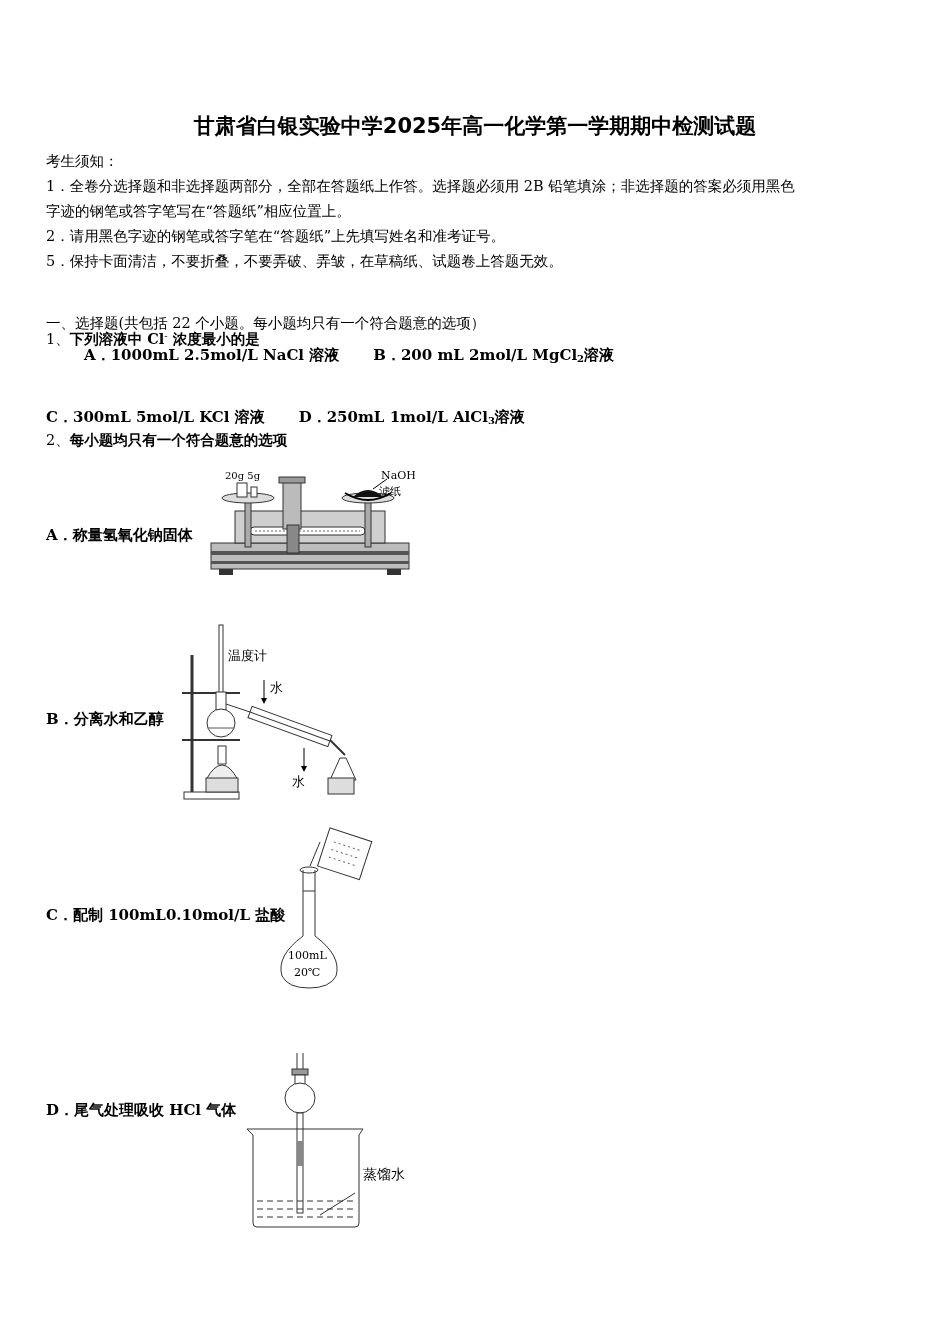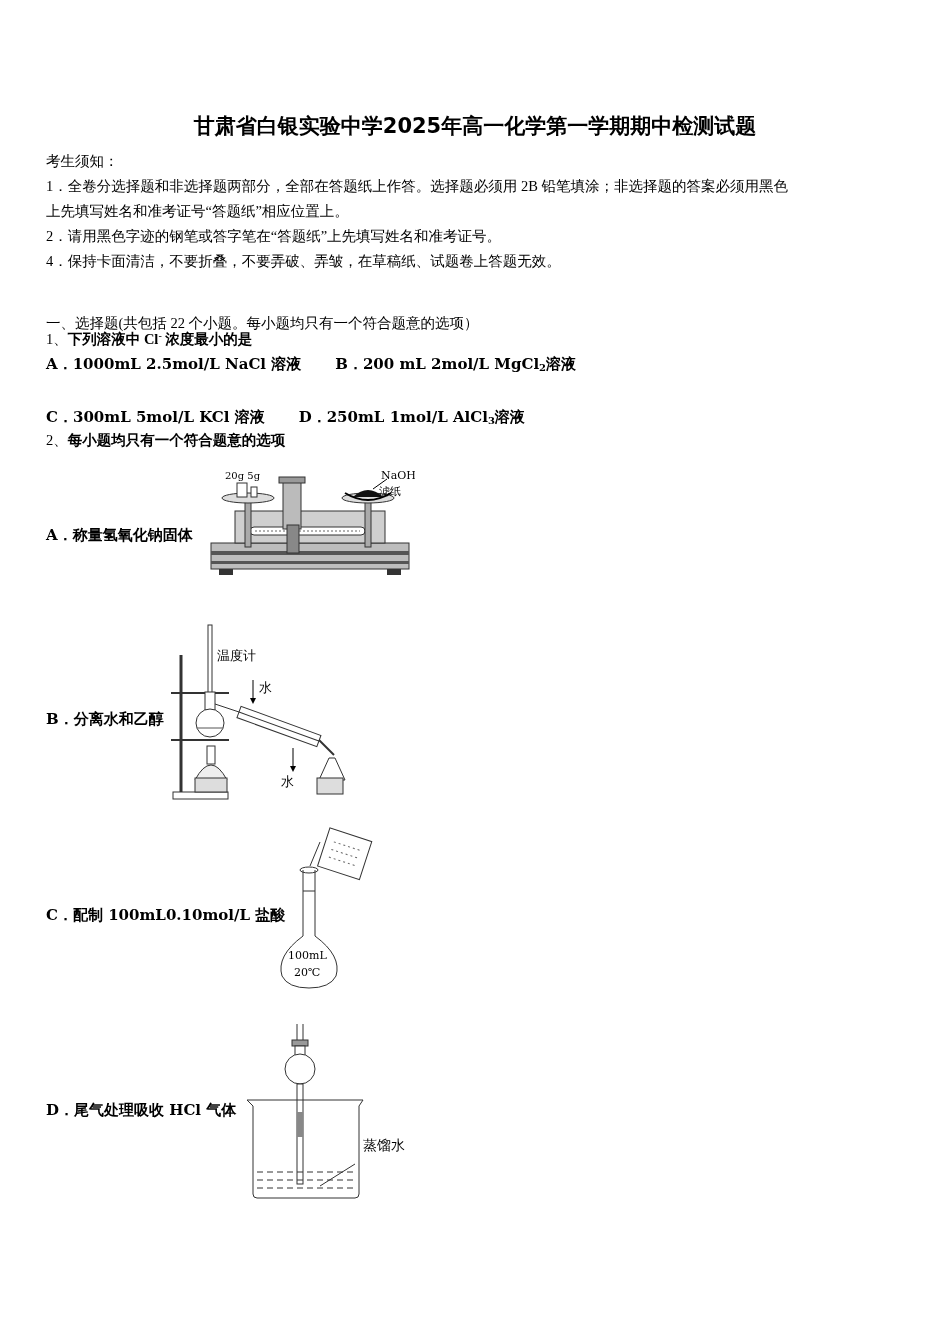--- a/index.html
+++ b/index.html
@@ -1,50 +1,50 @@
 <!DOCTYPE html>
 <html><head>
 <meta charset="utf-8">
 <style>
   html, body { margin:0; padding:0; background:#ffffff; }
   body { width:950px; height:1344px; position:relative; overflow:hidden;
          font-family:"DejaVu Serif","Liberation Serif",serif; color:#000; }
   .title { position:absolute; top:112px; left:0; width:950px; text-align:center;
            font-family:"DejaVu Sans","Liberation Sans",sans-serif; font-weight:bold;
            font-size:21px; letter-spacing:0px; }
-  .line { position:absolute; left:46px; font-size:14.5px; line-height:20px; white-space:nowrap;font-family:Liberation Serif, serif; }
+  .line { position:absolute; left:46px; font-size:14.5px; line-height:20px; white-space:nowrap; }
   .bold { font-weight:bold; }
   .opt { position:absolute; left:46px; font-size:15px; white-space:nowrap; }
   .opt .letter { font-weight:bold; }
   .opt .sp { display:inline-block; width:34px; }
   sub { font-size:10px; vertical-align:-2px; }
   sup { font-size:10px; vertical-align:5px; }
   .fig { position:absolute; }
   .fig svg { display:block; }
 </style>
 </head>
 <body>
 
 <div>
 
   <div class="title">甘肃省白银实验中学2025年高一化学第一学期期中检测试题</div>
 
   <div class="line" style="top:151px;">考生须知：</div>
   <div class="line" style="top:176px;">1．全卷分选择题和非选择题两部分，全部在答题纸上作答。选择题必须用 2B 铅笔填涂；非选择题的答案必须用黑色</div>
-  <div class="line" style="top:201px;">上先填写姓名和准考证号“答题纸”相应位置上。</div>
+  <div class="line" style="top:201px;">字迹的钢笔或答字笔写在“答题纸”相应位置上。</div>
   <div class="line" style="top:226px;">2．请用黑色字迹的钢笔或答字笔在“答题纸”上先填写姓名和准考证号。</div>
-  <div class="line" style="top:251px;">4．保持卡面清洁，不要折叠，不要弄破、弄皱，在草稿纸、试题卷上答题无效。</div>
+  <div class="line" style="top:251px;">5．保持卡面清洁，不要折叠，不要弄破、弄皱，在草稿纸、试题卷上答题无效。</div>
 
   <div class="line" style="top:313px;">一、选择题(共包括 22 个小题。每小题均只有一个符合题意的选项）</div>
 
   <div class="line" style="top:326px;">
     <span style="font-weight:normal">1、</span><span class="bold">下列溶液中 Cl</span><sup>-</sup><span class="bold"> 浓度最小的是</span>
   </div>
 
-  <div class="opt" style="top:355px;">
+  <div class="opt" style="top:346px;margin-left:38px;">
     <span class="letter">A．</span><span class="bold">1000mL 2.5mol/L NaCl 溶液</span><span class="sp"></span><span class="letter">B．</span><span class="bold">200 mL 2mol/L MgCl</span><sub class="bold">2</sub><span class="bold">溶液</span>
   </div>
 
   <div class="opt" style="top:396px;margin-top:12px;">
     <span class="letter">C．</span><span class="bold">300mL 5mol/L KCl 溶液</span><span class="sp"></span><span class="letter">D．</span><span class="bold">250mL 1mol/L AlCl</span><sub class="bold">3</sub><span class="bold">溶液</span>
   </div>
 
   <div class="line" style="top:430px;">
     <span>2、</span><span class="bold">每小题均只有一个符合题意的选项</span>
   </div>
@@ -83,21 +83,21 @@
       <path d="M148 32 Q163 18 178 32 Z" fill="#111"></path>
       <line x1="168" y1="24" x2="182" y2="14" stroke="#000"></line>
       <text x="176" y="14" font-size="11" font-family="DejaVu Serif, serif">NaOH</text>
       <text x="174" y="30" font-size="11" font-family="DejaVu Sans, sans-serif">滤纸</text>
     </svg>
   </div>
 
   <div class="opt" style="top:710px;">
     <span class="letter">B．</span><span class="bold">分离水和乙醇</span>
   </div>
-  <div class="fig" style="left:169px; top:620px;">
+  <div class="fig" style="left:180px; top:620px;">
     <svg width="200" height="185" viewBox="0 0 200 185">
 
       <line x1="12" y1="35" x2="12" y2="172" stroke="#333" stroke-width="3"></line>
       <rect x="4" y="172" width="55" height="7" fill="#fff" stroke="#333"></rect>
       <line x1="2" y1="73" x2="60" y2="73" stroke="#333" stroke-width="2"></line>
       <line x1="2" y1="120" x2="60" y2="120" stroke="#333" stroke-width="2"></line>
 
       <rect x="39" y="5" width="4" height="70" fill="#fff" stroke="#333"></rect>
       <text x="48" y="40" font-size="13" font-family="DejaVu Sans, sans-serif">温度计</text>
 
@@ -149,21 +149,21 @@
 
       <path d="M33 110 Q6 130 12 150 Q18 162 39 162 Q60 162 66 150 Q72 130 45 110" fill="#fff" stroke="#333"></path>
       <text x="18" y="133" font-size="11" font-family="DejaVu Serif, serif">100mL</text>
       <text x="24" y="150" font-size="11" font-family="DejaVu Serif, serif">20℃</text>
     </svg>
   </div>
 
   <div class="opt" style="top:1101px;">
     <span class="letter">D．</span><span class="bold">尾气处理吸收 HCl 气体</span>
   </div>
-  <div class="fig" style="left:245px; top:1022px;text-decoration:underline;">
+  <div class="fig" style="left:245px; top:1051px;text-decoration:underline;">
     <svg width="185" height="180" viewBox="0 0 185 180">
 
       <line x1="52" y1="2" x2="52" y2="20" stroke="#333"></line>
       <line x1="58" y1="2" x2="58" y2="20" stroke="#333"></line>
       <rect x="47" y="18" width="16" height="6" fill="#999" stroke="#333"></rect>
       <rect x="50" y="24" width="10" height="10" fill="#fff" stroke="#333"></rect>
 
       <circle cx="55" cy="47" r="15" fill="#fff" stroke="#333"></circle>
 
       <rect x="52" y="62" width="6" height="100" fill="#fff" stroke="#333"></rect>

